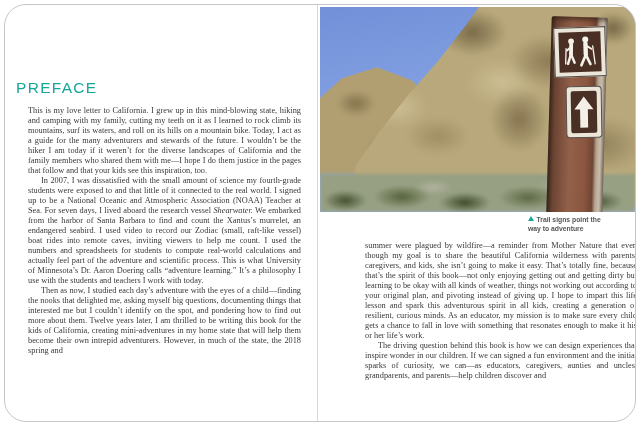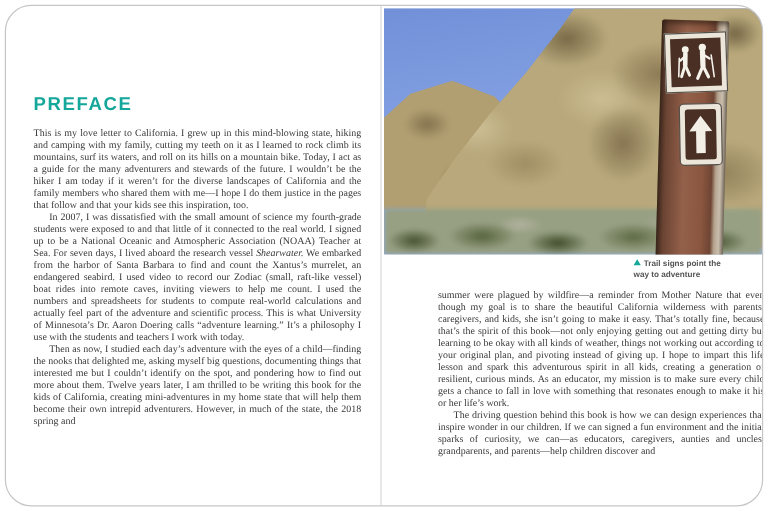--- a/index.html
+++ b/index.html
@@ -11,22 +11,22 @@
     position:absolute; left:4px; top:4px; width:630px; height:416px;
     background:#ffffff; border:1px solid #c6c6c6; border-radius:22px;
     overflow:hidden;
   }
   .spine {
     position:absolute; left:312px; top:0; width:1px; height:100%;
     background:#d8d8d8;
   }
   
   .page-title {
-    position:absolute; left:23px; top:74px; margin:0;
-    font-family:"Liberation Sans", sans-serif; font-weight:700;
+    position:absolute; left:11px; top:74px; margin:0;
+    font-family:"Liberation Sans", sans-serif; font-weight:400;
     font-size:15.5px; letter-spacing:1.3px; color:#14a79a;
   }
   .body-text {
     position:absolute; width:273px; font-size:8.3px; line-height:10px;
     color:#38383a; text-align:justify;
   }
   .body-text p { margin:0; text-indent:13px; }
   .body-text p.noindent { text-indent:0; }
   .left-text  { left:23px;  top:101px; }
   .right-text { left:360px; top:236px; width:272px; }

